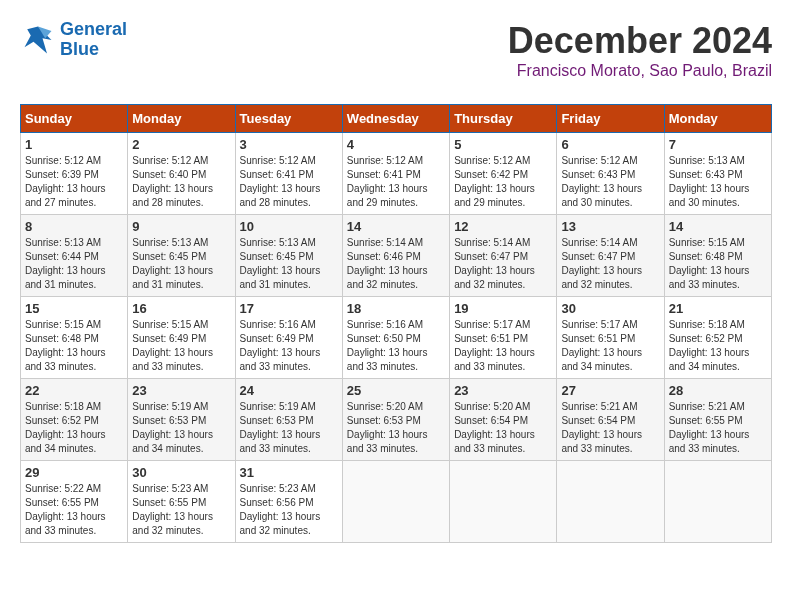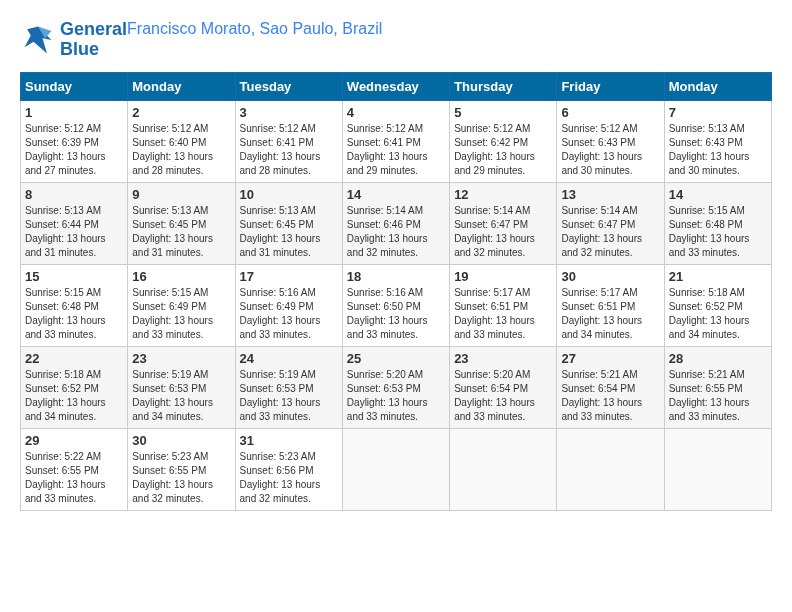--- a/index.html
+++ b/index.html
@@ -5,23 +5,23 @@
     * { box-sizing: border-box; margin: 0; padding: 0; }
     body {
       font-family: Arial, sans-serif;
       background: #fff;
       width: 792px;
       min-height: 612px;
       padding: 20px;
     }
     .header {
       display: flex;
-      justify-content: flex-start;
+      justify-content: space-between;
       align-items: flex-start;
-      margin-bottom: 12px;
+      margin-bottom: 24px;
     }
     .logo {
       display: flex;
       align-items: center;
       gap: 4px;
     }
     .logo-text {
       font-size: 18px;
       font-weight: bold;
       color: #333;
@@ -37,29 +37,29 @@
     .title-block {
       text-align: right;
     }
     .month-title {
       font-size: 36px;
       font-weight: bold;
       color: #333;
     }
     .location-title {
       font-size: 16px;
-      color: #3b82f6;
+      color: #701a75;
     }
     table {
       width: 100%;
       border-collapse: collapse;
       font-size: 11px;
     }
     thead th {
-      background-color: #0369a1;
+      background-color: #c2410c;
       color: white;
       padding: 6px 4px;
       text-align: left;
       font-size: 13px;
       font-weight: bold;
       border: 1px solid #1a6ab1;
     }
     td {
       border: 1px solid #ccc;
       vertical-align: top;
@@ -95,20 +95,21 @@
     <svg class="logo-bird" viewBox="0 0 40 40">
       <polygon points="20,5 35,20 25,18 30,35 15,22 5,28 12,15 8,8" fill="#1a6ab1"></polygon>
       <polygon points="20,5 35,10 28,18" fill="#5ba3d9"></polygon>
     </svg>
     <div class="logo-text">
       <div><span>General</span></div>
       <div><span>Blue</span></div>
     </div>
   </div>
   <div class="title-block">
+    <div class="month-title">December 2024</div>
     <div class="location-title">Francisco Morato, Sao Paulo, Brazil</div>
   </div>
 </div>
 
 <table>
   <thead>
     <tr>
     <th>Sunday</th>
         <th>Monday</th>
         <th>Tuesday</th>

